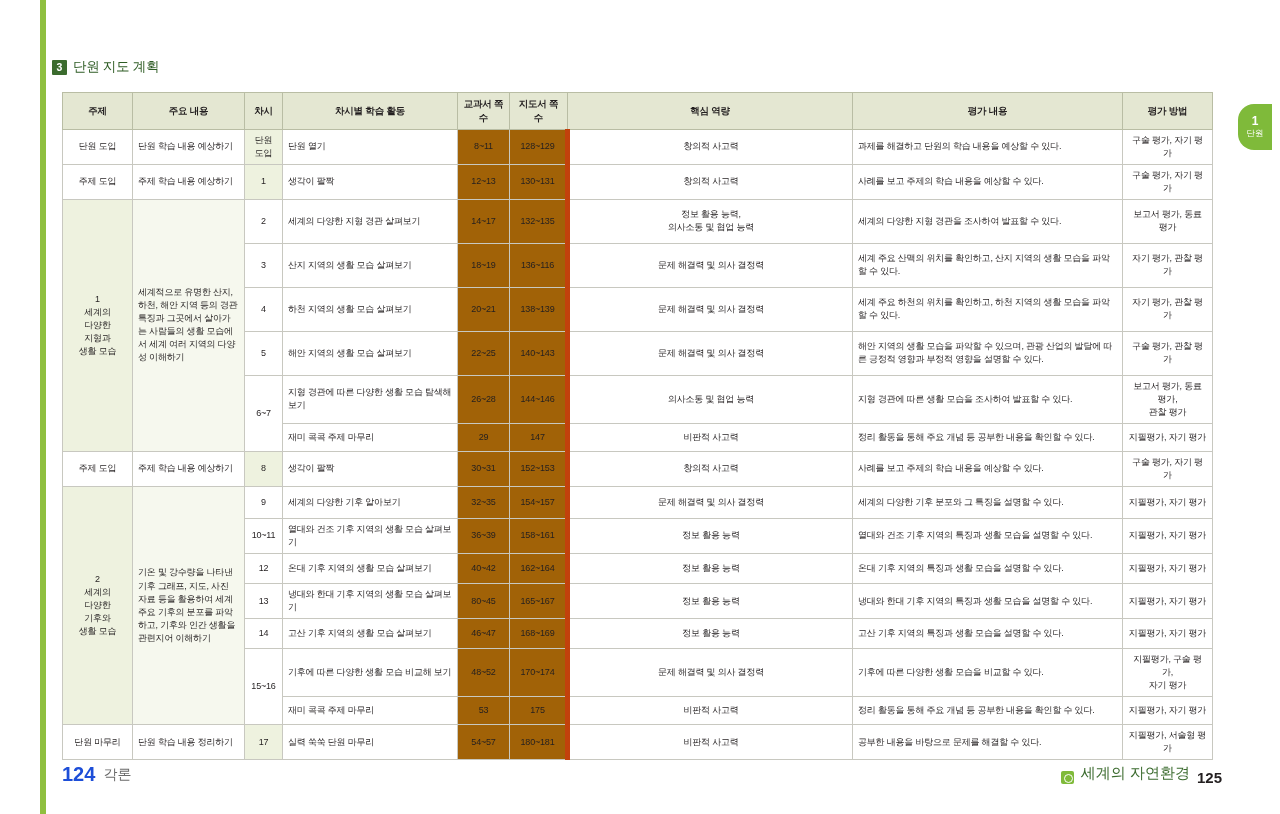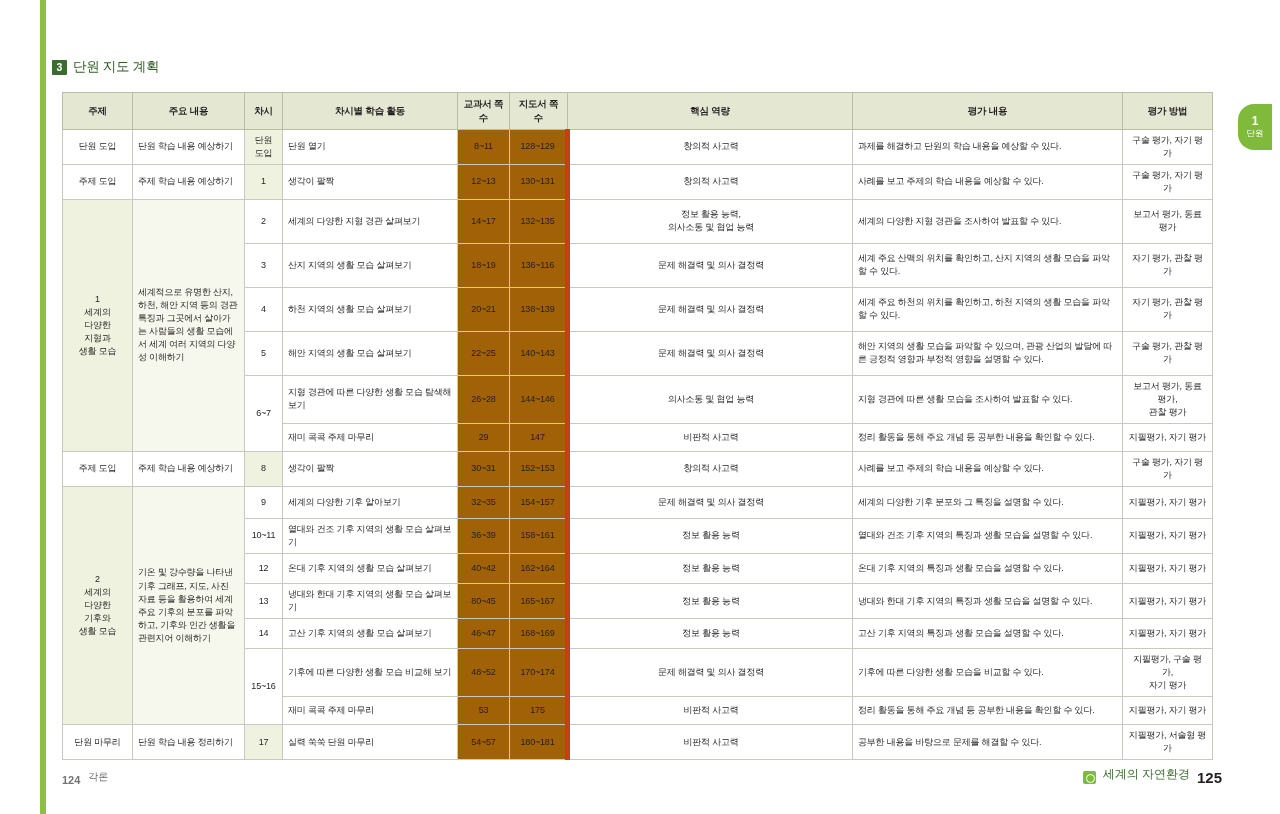--- a/index.html
+++ b/index.html
@@ -94,35 +94,35 @@
   tr.rowtall td { height: 28px; }
 
   
   td.capcol { border-left: 5px solid #c2410c; }
 
   
   .footer-left {
     position: absolute; left: 62px; bottom: 28px;
     display: flex; align-items: flex-end; gap: 8px;
   }
-  .footer-left .pg { font-size: 11px; font-weight: bold; color: #737373; }
-  .footer-left .sub { font-size: 10px; color: #6b6b6b; padding-bottom: 2px; }
+  .footer-left .pg { font-size: 20px; font-weight: bold; color: #1d4ed8; }
+  .footer-left .sub { font-size: 14px; color: #6b6b6b; padding-bottom: 2px; }
   .footer-right {
     position: absolute; right: 58px; bottom: 28px;
     display: flex; align-items: flex-end; gap: 7px;
   }
   .footer-right .chip {
     width: 13px; height: 13px; background: #7fba3a; border-radius: 2px;
     display: inline-block; position: relative; margin-bottom: 2px;
   }
   .footer-right .chip::after {
     content: ""; position: absolute; left: 3px; top: 3px;
     width: 7px; height: 7px; border: 1.5px solid #fff; border-radius: 50%;
   }
-  .footer-right .label { font-size: 12px; color: #3b6b2e; padding-bottom: 3px; }
+  .footer-right .label { font-size: 15px; color: #3b6b2e; padding-bottom: 3px; }
   .footer-right .pg { font-size: 15px; font-weight: bold; }
 </style>
 </head>
 <body>
 
 <div id="page">
 
   <div class="spine"></div>
 
   <div class="heading">

